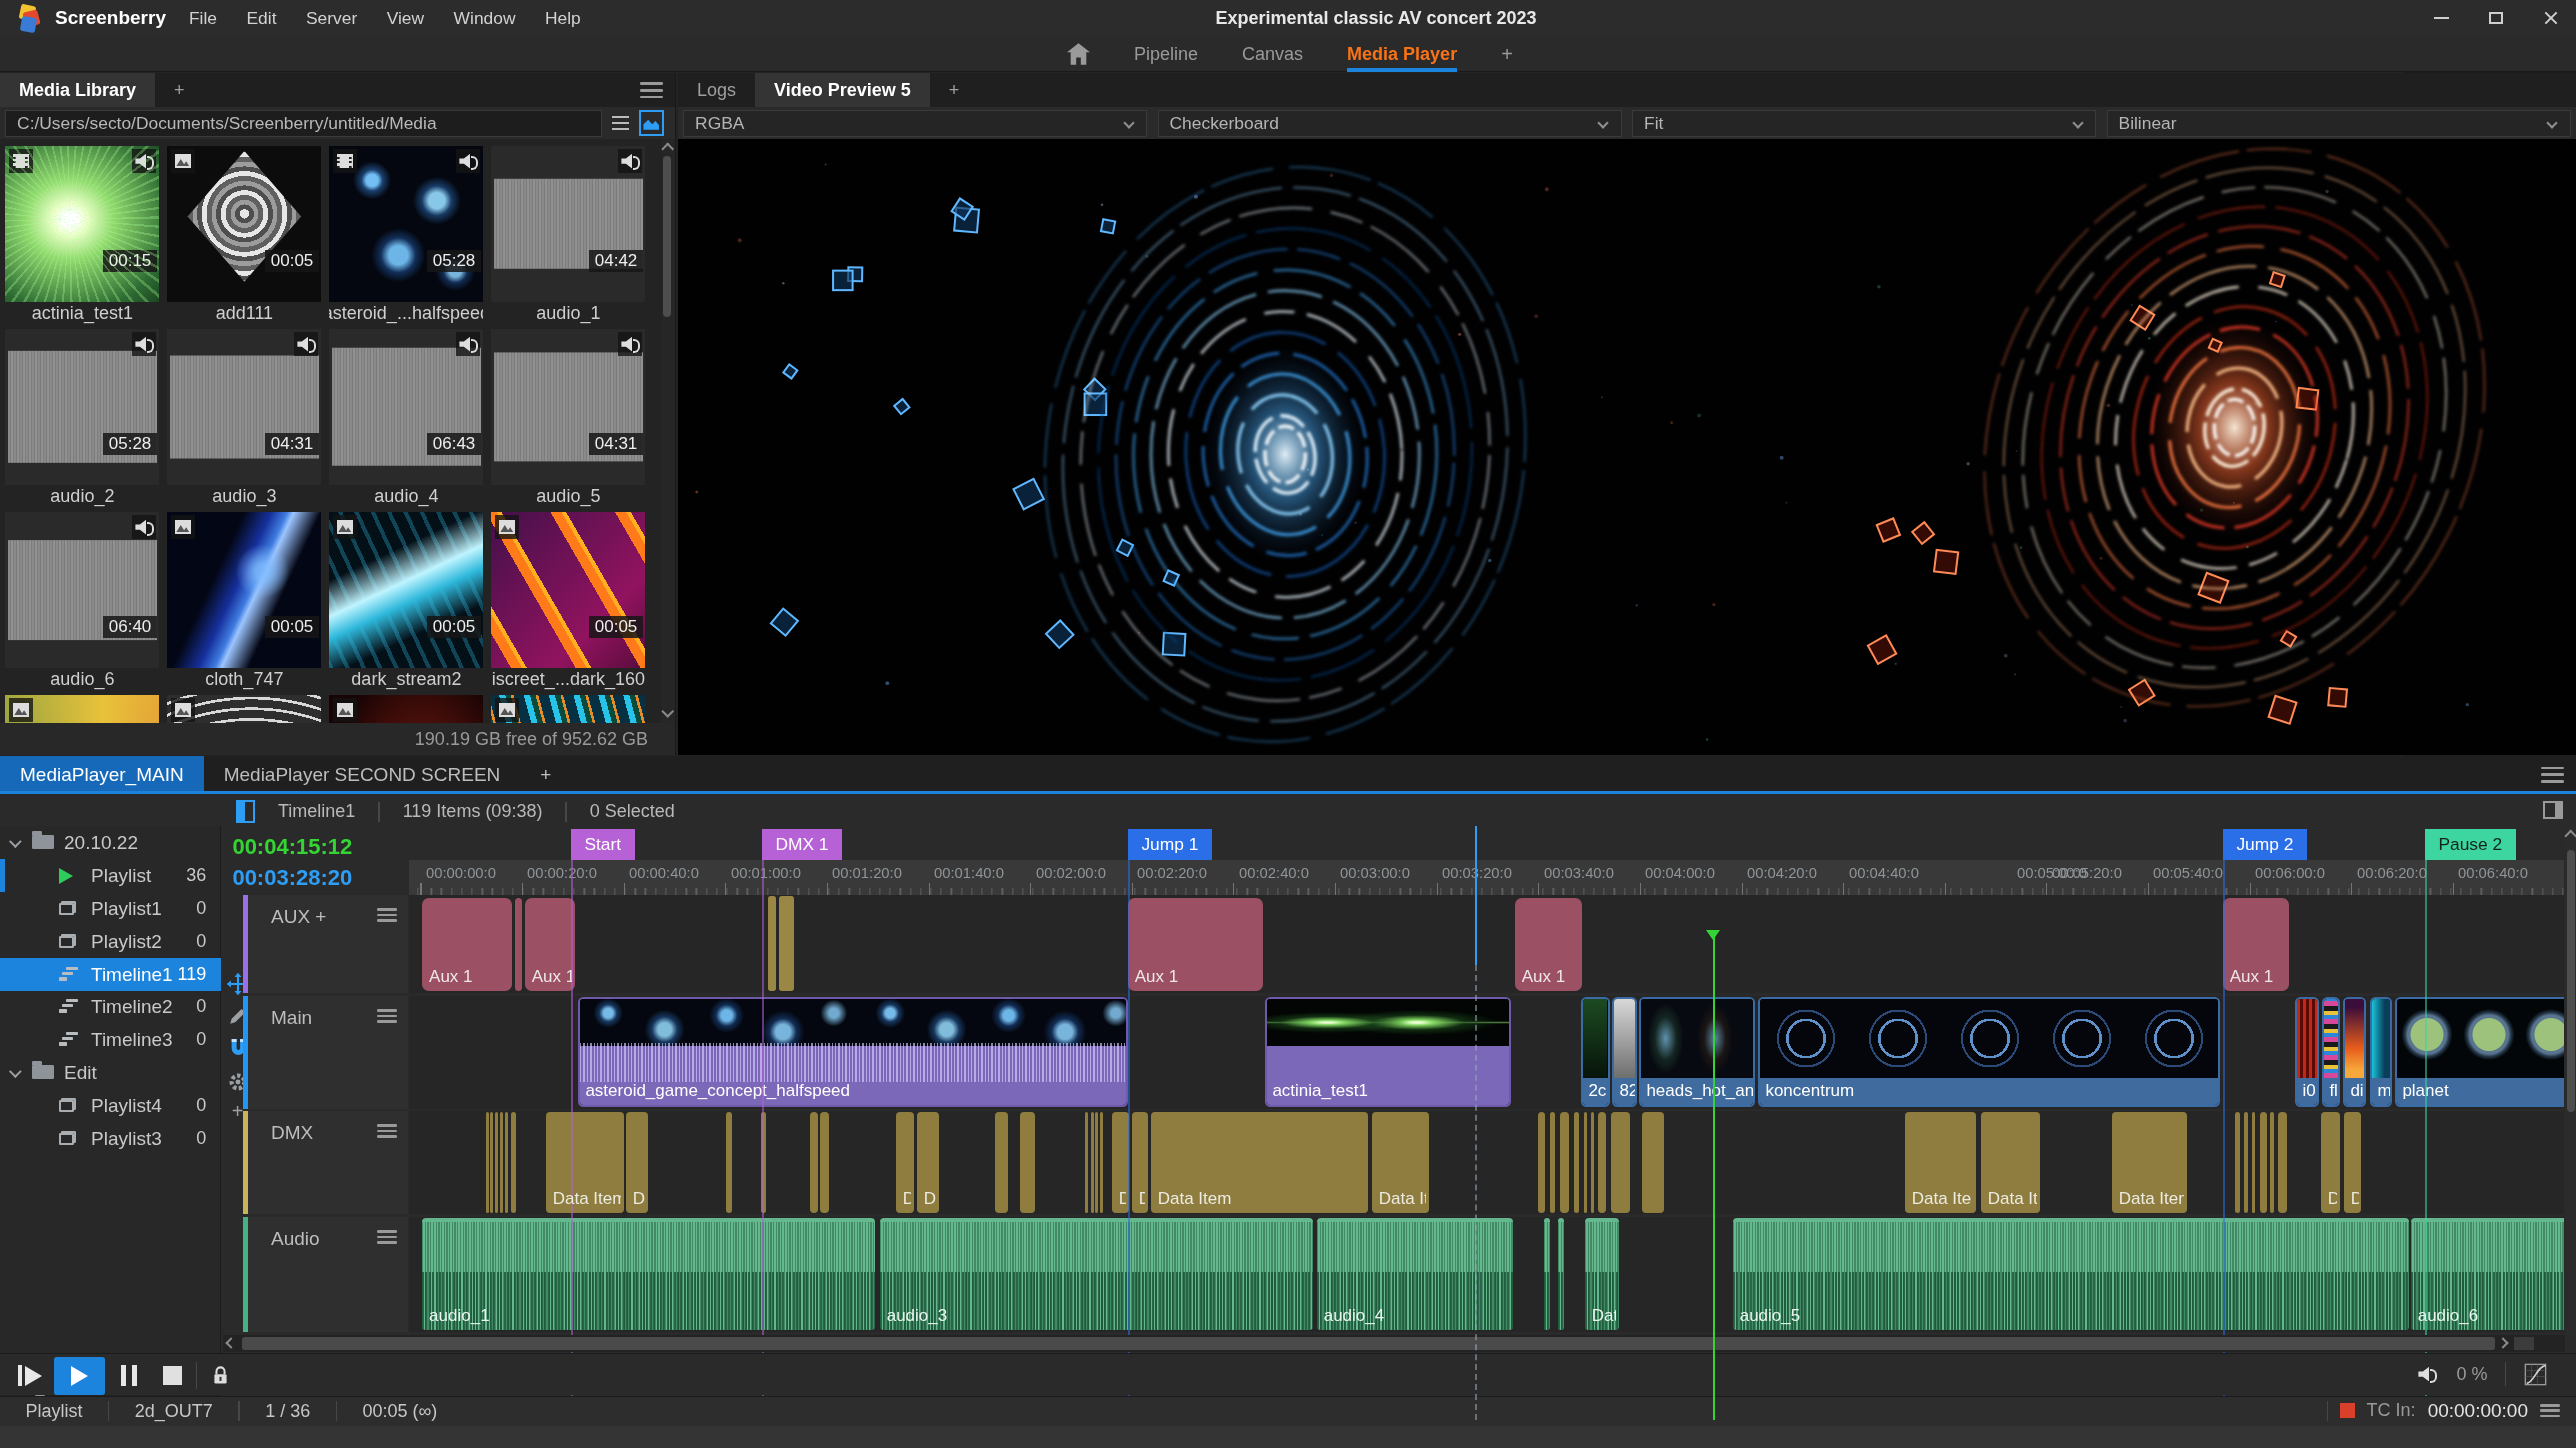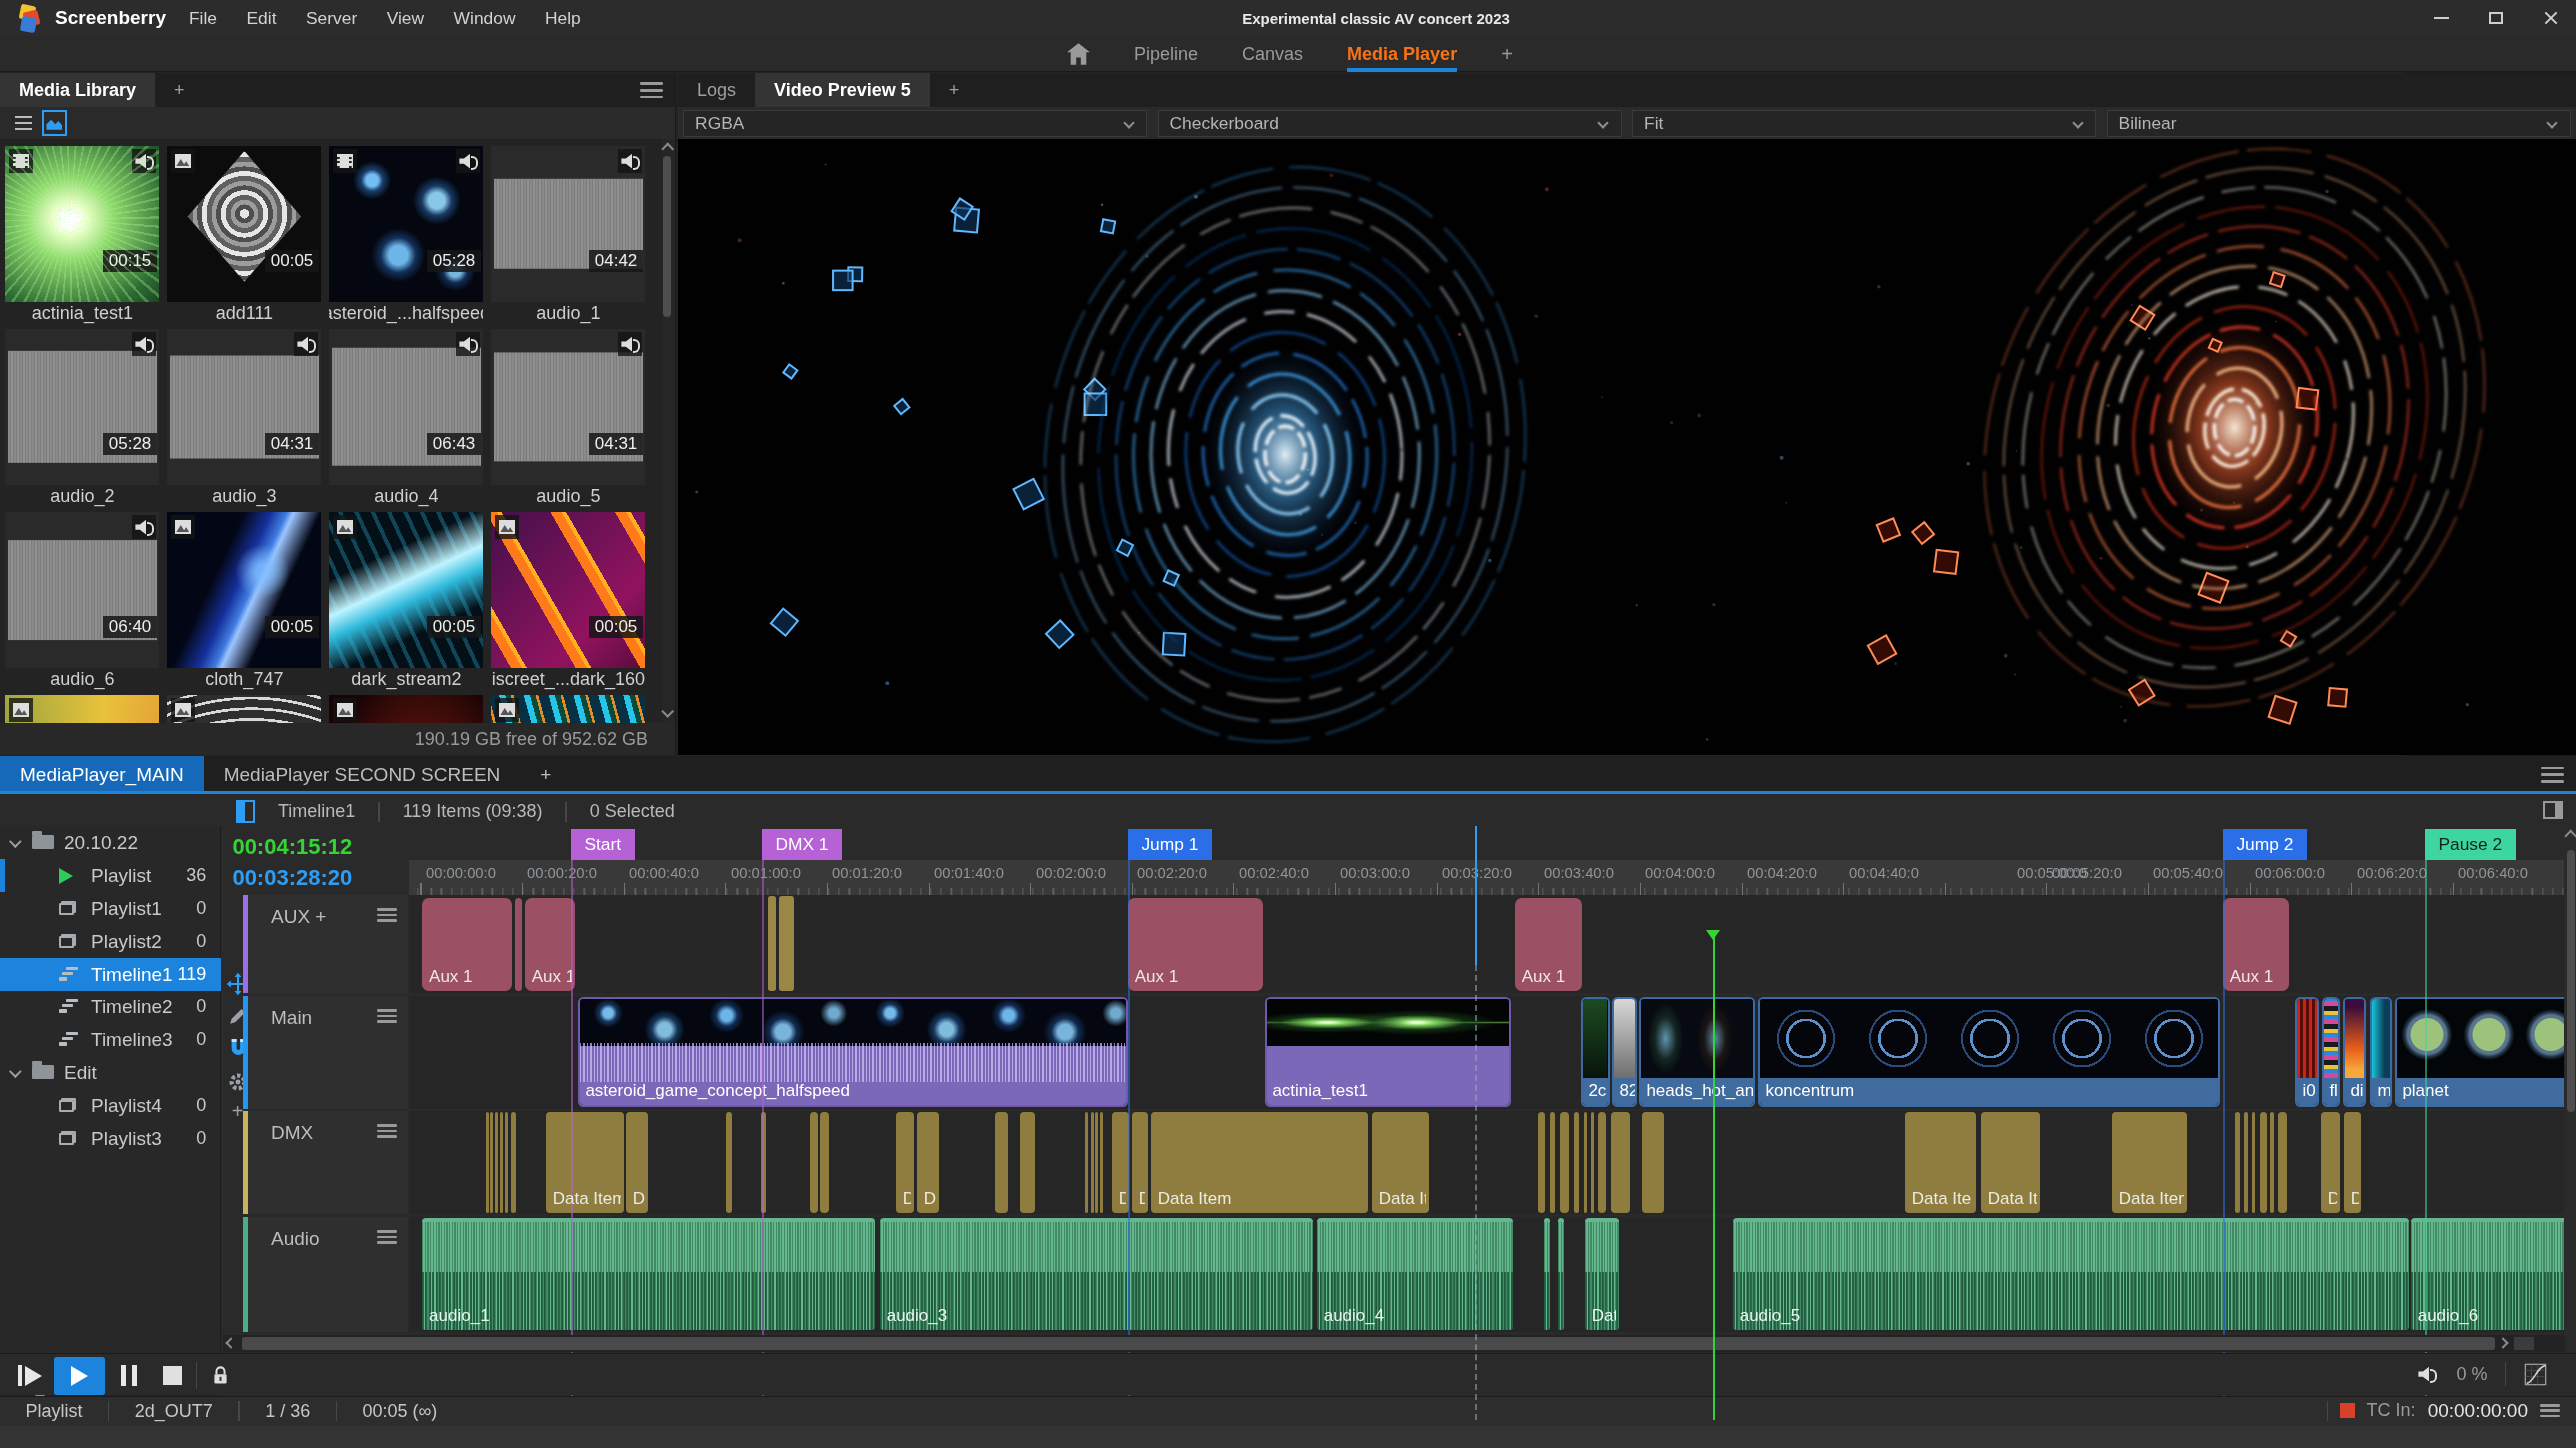--- a/index.html
+++ b/index.html
@@ -8,21 +8,21 @@
   
   #titlebar{position:absolute;left:0;top:0;width:2576px;height:36px;background:#2c2c2c;display:flex;align-items:center}
   #logo{position:relative;width:27px;height:27px;margin-left:17.4px}
   #logo i{position:absolute;width:14.8px;height:14.8px;border-radius:2.7px}
   #logo .l1{left:2.7px;top:0;background:#f2c230;transform:rotate(12deg)}
   #logo .l2{left:6.7px;top:6px;background:#e34a2d;transform:rotate(-14deg)}
   #logo .l3{left:3.4px;top:12px;background:#3a7bd5;transform:rotate(10deg)}
   #app-name{font-size:19px;font-weight:bold;color:#fff;margin:0 23px 0 10.7px}
   #menu-items{display:flex;gap:29.5px;font-size:17.4px;color:#d2d2d2}
   .menu-item{cursor:default}
-  #titlebar .title{position:absolute;left:1007px;width:738px;text-align:center;font-size:15px;font-weight:bold;color:#e8e8e8}
+  #titlebar .title{position:absolute;left:1007px;width:738px;text-align:center;font-size:18px;font-weight:bold;color:#e8e8e8}
   #win-controls{position:absolute;right:13.4px;top:0;height:36px;display:flex;align-items:center;gap:32px}
   .wc{width:23px;height:23px;display:flex;align-items:center;justify-content:center}
   .wc-min i{width:14.8px;height:2px;background:#cfcfcf}
   .wc-max i{width:13.4px;height:11.4px;border:2px solid #cfcfcf}
   .wc-close{position:relative}
   .wc-close i,.wc-close b{position:absolute;left:3.4px;top:10px;width:16px;height:2px;background:#cfcfcf}
   .wc-close i{transform:rotate(45deg)} .wc-close b{transform:rotate(-45deg)}
   
   #navbar{position:absolute;left:0;top:36px;width:2576px;height:36px;background:#2a2a2a;border-bottom:1.3px solid #191919}
   #nav-tabs{position:absolute;left:1067px;top:0;height:36px;display:flex;align-items:center;gap:44px}
@@ -253,20 +253,21 @@
     <div class="ptabs">
       <div class="ptab active">Media Library</div>
       <div class="ptab plus">+</div>
       <div class="burger" id="lib-burger">
           <i></i>
           <i></i>
           <i></i>
         </div>
     </div>
     <div id="pathrow">
+      <div id="path">C:/Users/secto/Documents/Screenberry/untitled/Media</div>
       <div class="vbtn">
           <div class="i-list"></div>
         </div>
       <div class="vbtn sel">
           <div class="i-thumbv"></div>
         </div>
     </div>
     <div id="grid">
         <div class="card">
           <div class="thumb th-actinia">

